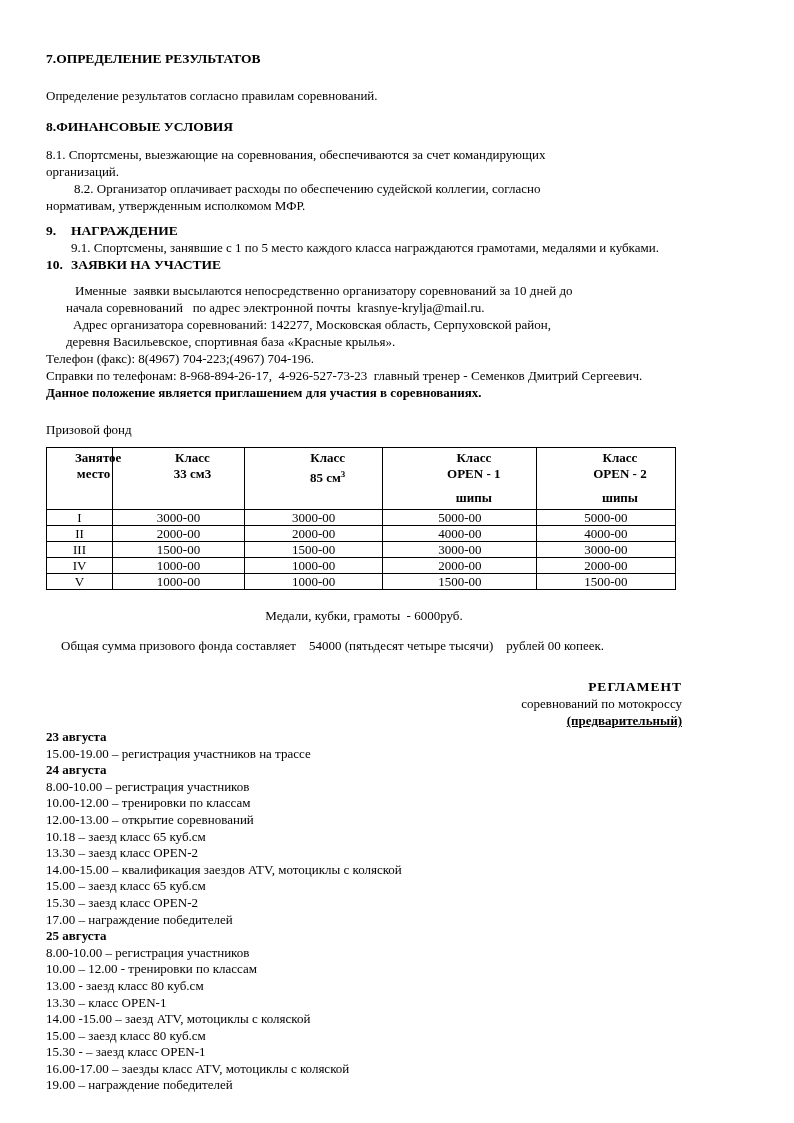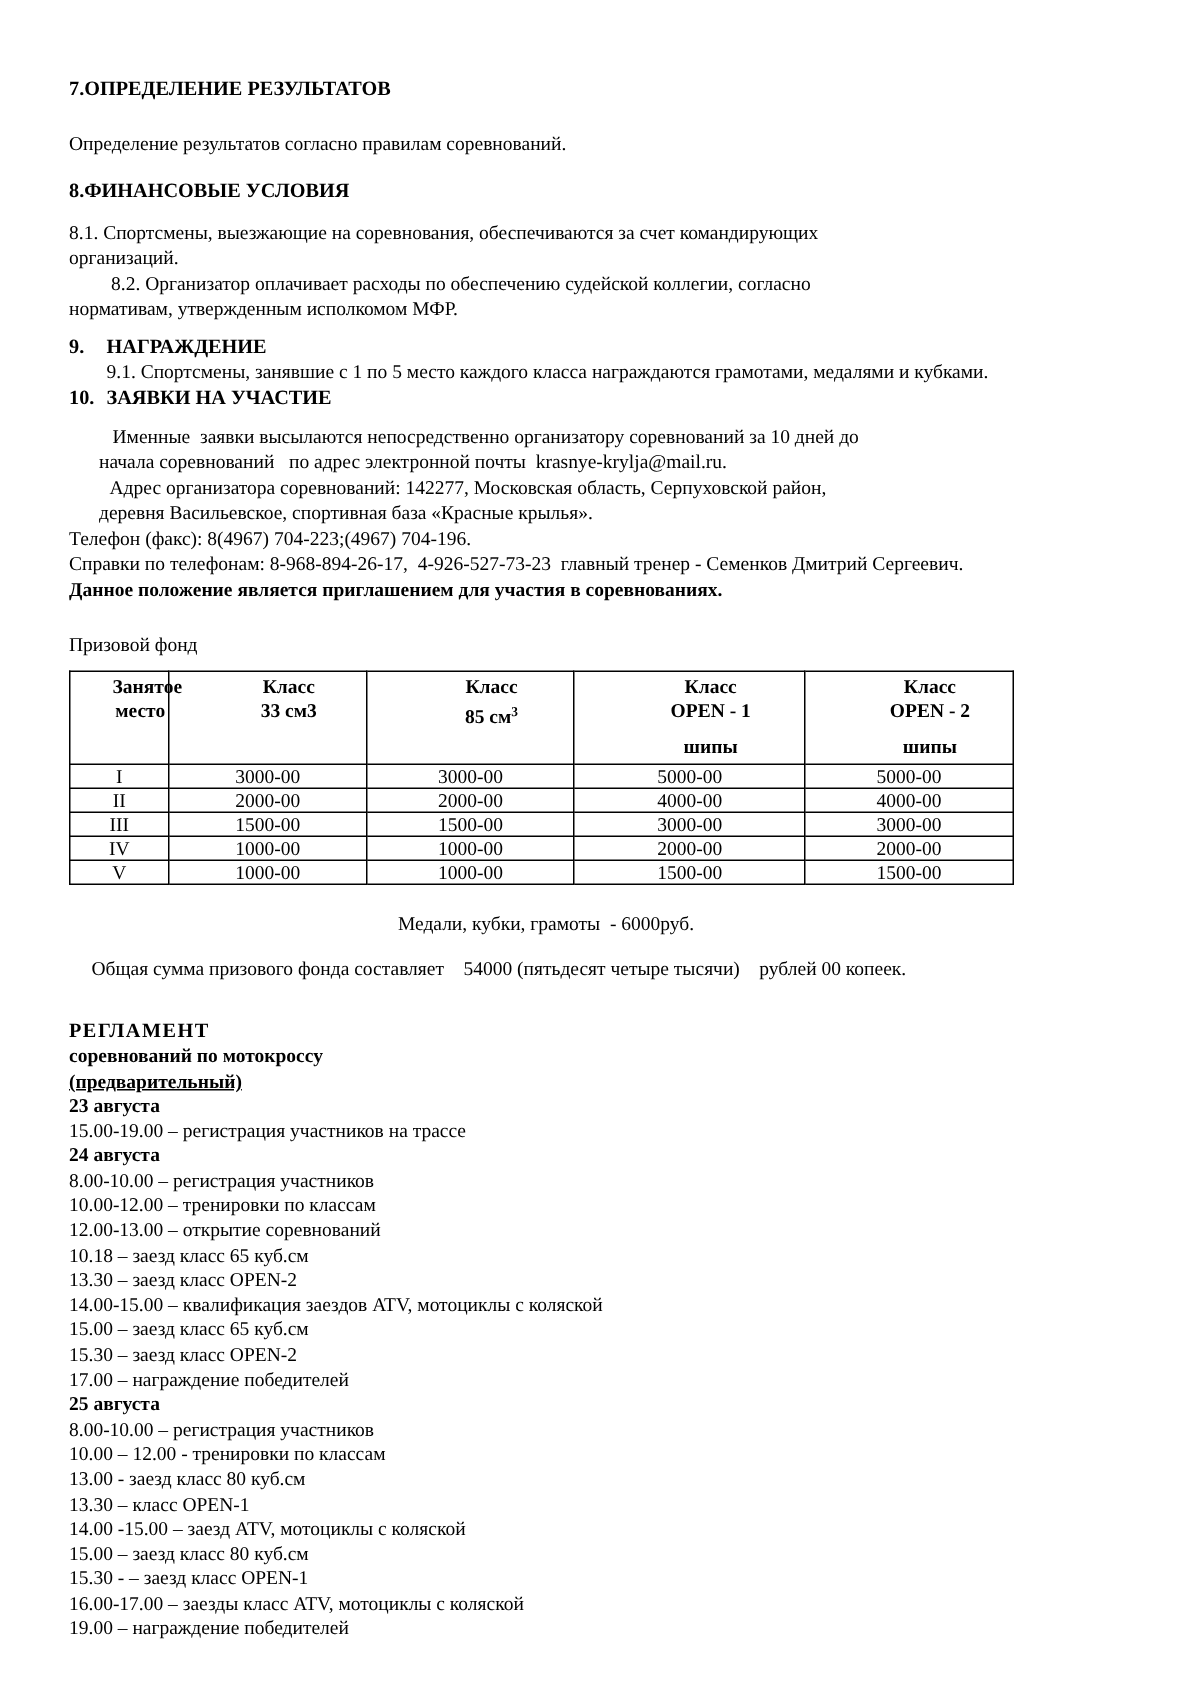--- a/index.html
+++ b/index.html
@@ -54,23 +54,23 @@
     padding-left:28px;
   }
   table.prize td { line-height:13px; padding-top:1px; padding-bottom:1px; }
   .col-place { width:10.5%; }
   .col-65    { width:21%; }
   .col-85    { width:22%; }
   .col-o1    { width:24.5%; }
   .col-o2    { width:22%; }
   .hdr-gap { height:8px; }
   sup { font-size:9px; }
-  .center { text-align:left; }
+  .center { text-align:right; }
   .regl-title { font-weight:bold; font-size:13.5px; line-height:17px; letter-spacing:1px; }
-  .regl-sub   { font-weight:bold; line-height:17px; }
+  .regl-sub   { font-weight:normal; line-height:17px; }
   .regl-note  { font-weight:bold; text-decoration:underline; line-height:17px; }
   .sched { margin-top:0; }
   .sched .ln { line-height:16.6px; }
 </style>
 </head>
 <body>
 
 <div class="page">
 
   <div class="h">7.ОПРЕДЕЛЕНИЕ РЕЗУЛЬТАТОВ</div>

